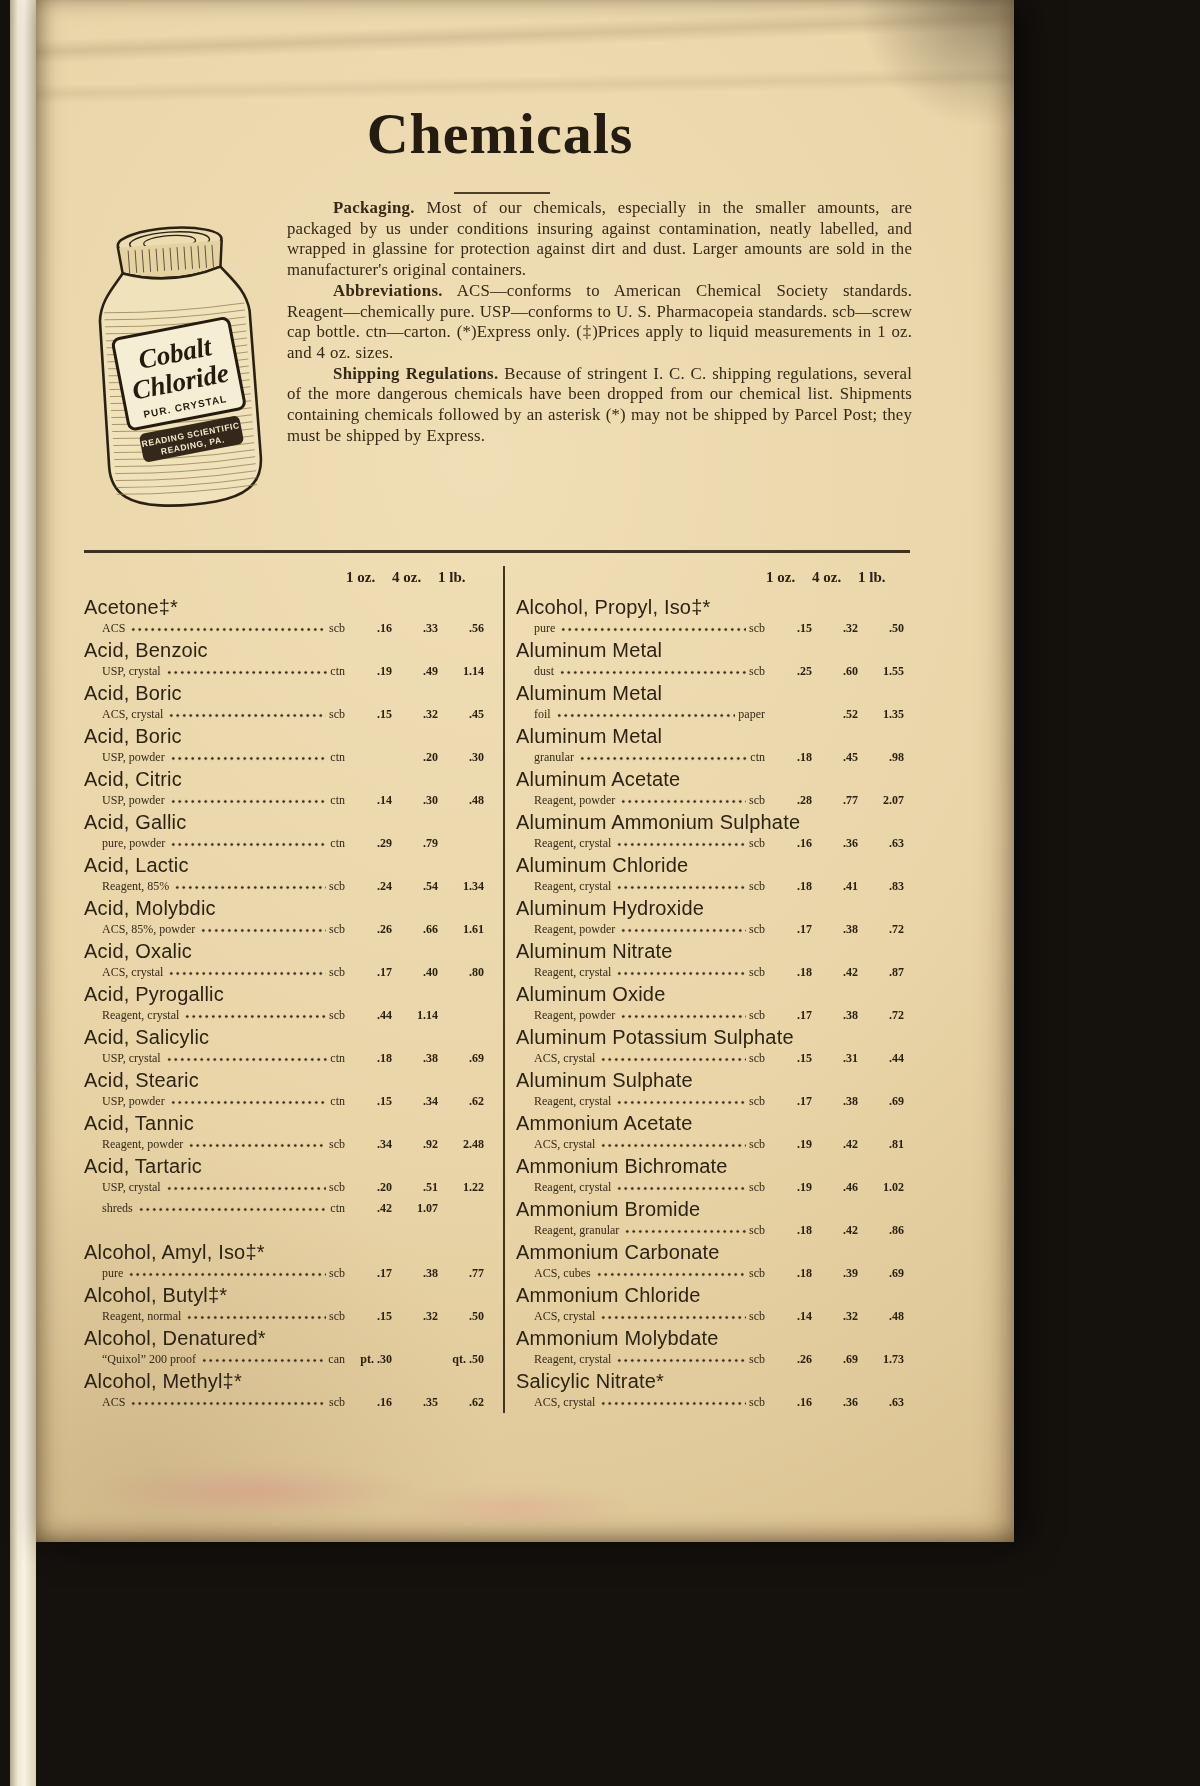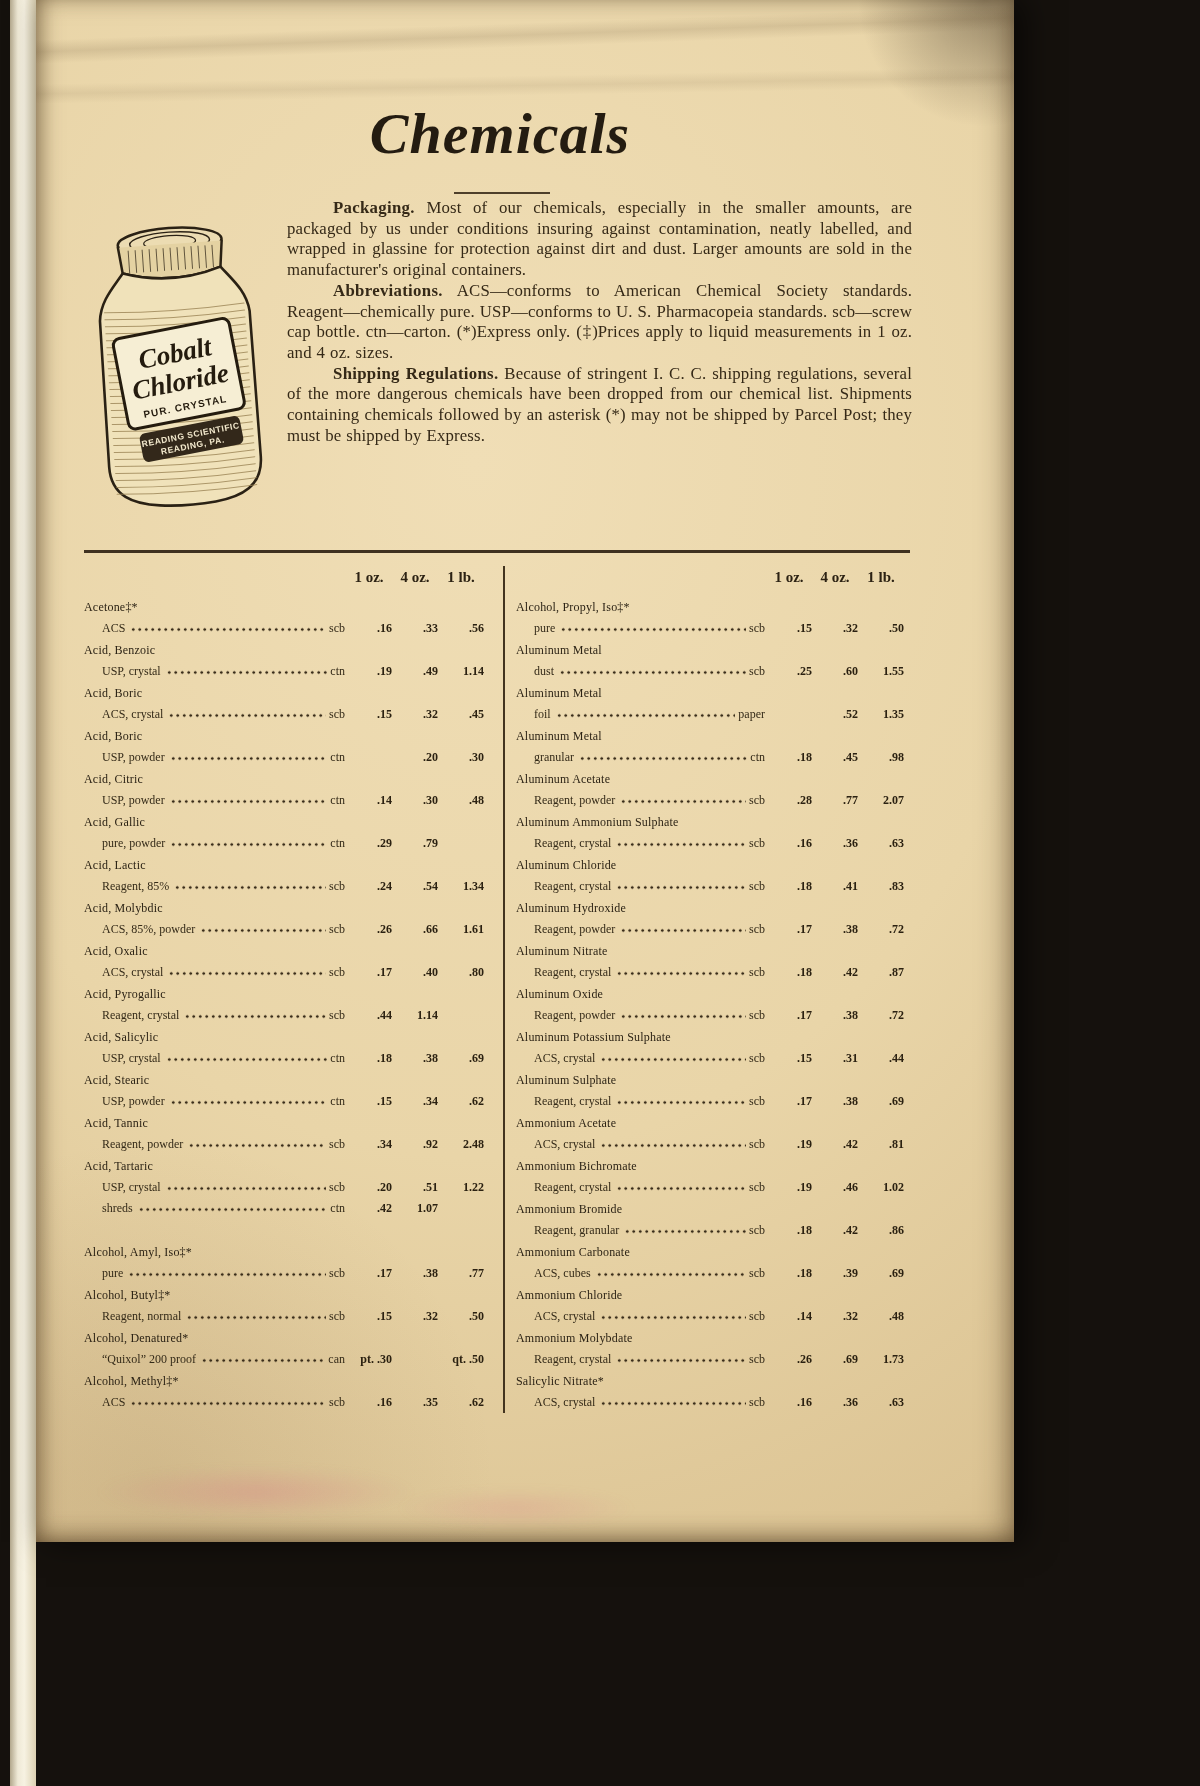--- a/index.html
+++ b/index.html
@@ -27,21 +27,21 @@
       radial-gradient(circle at 12% 96%, rgba(120,90,55,.14), rgba(120,90,55,0) 20%); }
 
   .smudge { position:absolute; pointer-events:none; filter:blur(4px); }
   .s1 { left:60px; bottom:24px; width:320px; height:52px;
         background:radial-gradient(ellipse, rgba(216,118,132,.30), rgba(216,118,132,0) 70%); }
   .s2 { left:360px; bottom:14px; width:240px; height:40px;
         background:radial-gradient(ellipse, rgba(216,118,132,.22), rgba(216,118,132,0) 70%); }
 
   
   .title { position:absolute; top:100px; left:0; width:928px; text-align:center;
-    font-family:"Liberation Serif", serif; font-style:italic; font-weight:700;
+    font-family:"Liberation Serif", serif; font-weight:700;
     font-size:58px; letter-spacing:1px; color:#241c11; }
   .title-rule { position:absolute; top:192px; left:418px; width:96px; height:2px;
     background:#4e3f2a; }
 
   
   .intro { position:absolute; top:198px; left:44px; width:872px; }
   .bottle { position:absolute; left:0; top:14px; width:190px; height:300px; }
   .paras { margin-left:207px; width:625px;font-family:Liberation Serif, serif; }
   .paras p { font-size:16.8px; line-height:20.7px; text-align:justify;
     text-indent:46px; color:#352917; word-spacing:.6px; letter-spacing:.15px; }
@@ -59,25 +59,25 @@
     background:#3f3120; }
   .pricelist { position:absolute; top:566px; left:48px; width:826px;
     display:flex; align-items:stretch; }
   .col { display:block; }
   .col-left { flex:0 0 406px; }
   .col-right { flex:1 1 auto; }
   .vsep { flex:0 0 2px; background:#43341f; margin:0 11px 0 13px; }
 
   .sizes { display:flex; justify-content:flex-end; padding-right:6px;
     font-weight:700; font-size:15px; line-height:22px; margin-bottom:8px; color:#2c2213; }
-  .size { flex:0 0 46px; text-align:center; }
+  .size { flex:0 0 46px; text-align:left; }
 
   .item { height:43px; overflow:visible; }
-  .item-name { font-family:Liberation Serif, serif;
-    font-size:12px; line-height:22px; color:#2c2315; letter-spacing:.2px;
+  .item-name { font-family:Liberation Sans, sans-serif;
+    font-size:20px; line-height:22px; color:#2c2315; letter-spacing:.2px;
     white-space:nowrap; }
   .detail { display:flex; align-items:flex-end; padding-left:18px; padding-right:6px;
     font-size:12px; line-height:21px; color:#342a18; }
   .desc { white-space:nowrap; }
   .dots { flex:1 1 auto; min-width:8px; height:1em; align-self:center;
     background-image:radial-gradient(circle, #3a2d1a 1.1px, rgba(0,0,0,0) 1.5px);
     background-size:6.5px 6.5px; background-repeat:repeat-x;
     background-position:left 58%; margin:0 3px 0 5px; }
   .pkg { white-space:nowrap; margin-right:1px;font-family:Liberation Serif, serif; }
   .price { flex:0 0 46px; text-align:right; font-weight:700; white-space:nowrap;

